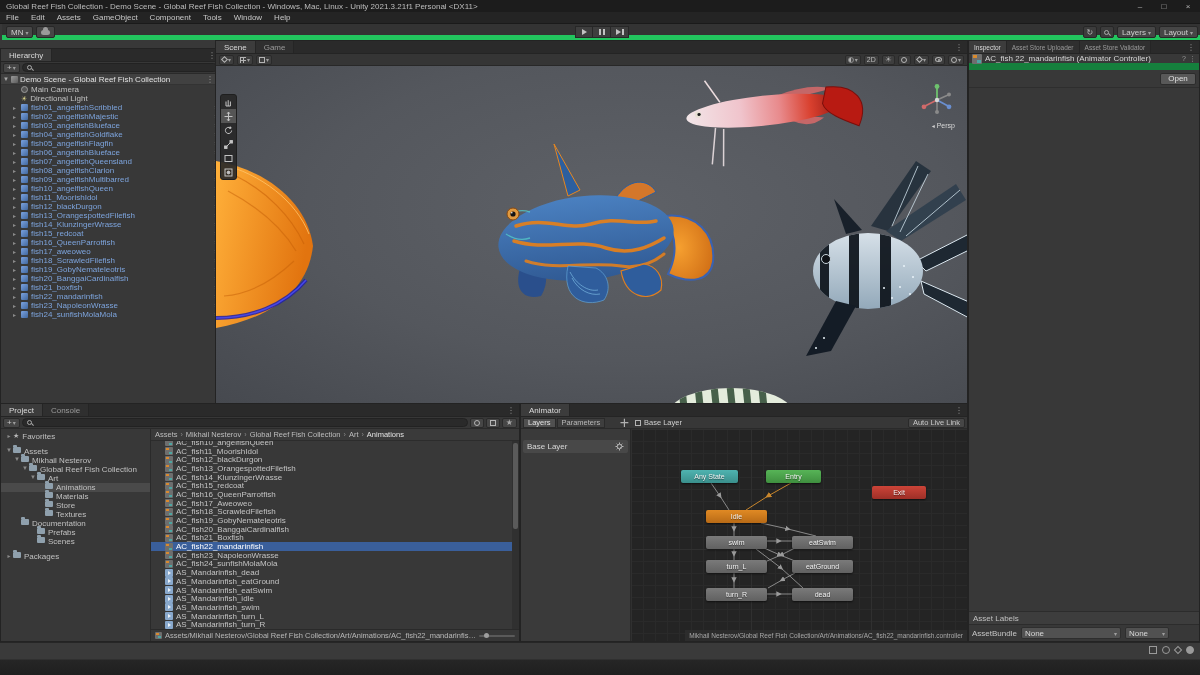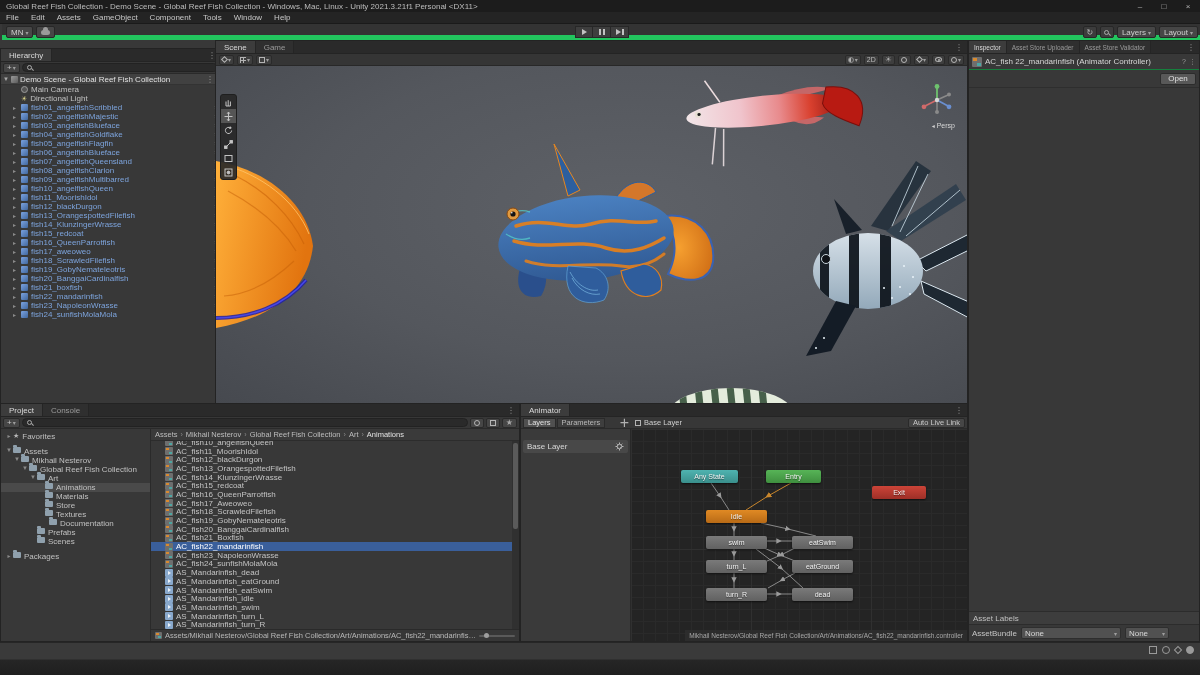--- a/index.html
+++ b/index.html
@@ -65,21 +65,21 @@
 .toolpal{position:absolute;left:4px;top:28px;width:17px;background:rgba(40,40,40,.92);border:1px solid #1f1f1f;border-radius:3px;z-index:3}
 .toolbtn{width:15px;height:14px;display:flex;align-items:center;justify-content:center}
 .toolbtn.active{background:#555}
 .toolbtn svg{stroke:#c4c4c4;fill:none;stroke-width:1}
 .gizmo{position:absolute;right:8px;top:12px;z-index:3}
 .persp{position:absolute;right:12px;top:56px;z-index:3;font-size:7px;color:#d8d8d8;display:flex;align-items:center;gap:2px}
 .backtri{color:#cfcfcf;font-size:6px}
 
 .inspector{left:968px;top:40px;width:232px;height:602px;display:flex;flex-direction:column}
 .inspector .tab{padding:0 5px;font-size:6.5px}
-.ihead{height:16px;display:flex;align-items:center;gap:3px;padding:0 3px;border-bottom:1px solid #15803d}
+.ihead{height:16px;display:flex;align-items:center;gap:3px;padding:0 3px;border-bottom:7px solid #15803d}
 .aicon{width:10px;height:10px;background:#6e6e6e;border-radius:1px;position:relative;flex:none}
 .aicon::before{content:"";position:absolute;left:1px;top:1px;width:4px;height:3px;background:#d98a2e}
 .aicon::after{content:"";position:absolute;right:1px;bottom:1px;width:4px;height:3px;background:#4ca6a2}
 .ititle{font-size:8px;color:#d6d6d6;white-space:nowrap;overflow:hidden}
 .iheadicons{margin-left:auto;display:flex;gap:3px;color:#9a9a9a;font-size:7px}
 .openrow{height:18px;display:flex;justify-content:flex-end;align-items:center;padding:0 3px;border-bottom:1px solid #2e2e2e}
 .openbtn{width:36px;height:12px;background:#585858;border:1px solid #2c2c2c;border-radius:2px;display:flex;align-items:center;justify-content:center;font-size:8px;color:#e0e0e0}
 .ispacer{flex:1}
 .labelsrow{height:13px;border-top:1px solid #2c2c2c;display:flex;align-items:center;padding:0 4px;font-size:8px;color:#c0c0c0;background:#3d3d3d}
 .abrow{height:17px;border-top:1px solid #2c2c2c;display:flex;align-items:center;gap:4px;padding:4px 3px;font-size:8px}
@@ -701,21 +701,21 @@
         <div class="trow" style="padding-left:36px">
             <span class="tw"></span>
             <span class="folder"></span>
             <span>Store</span>
           </div>
         <div class="trow" style="padding-left:36px">
             <span class="tw"></span>
             <span class="folder"></span>
             <span>Textures</span>
           </div>
-        <div class="trow" style="padding-left:40px">
+        <div class="trow" style="padding-left:12px">
             <span class="tw"></span>
             <span class="folder"></span>
             <span>Documentation</span>
           </div>
         <div class="trow" style="padding-left:28px">
             <span class="tw"></span>
             <span class="folder"></span>
             <span>Prefabs</span>
           </div>
         <div class="trow" style="padding-left:28px">

